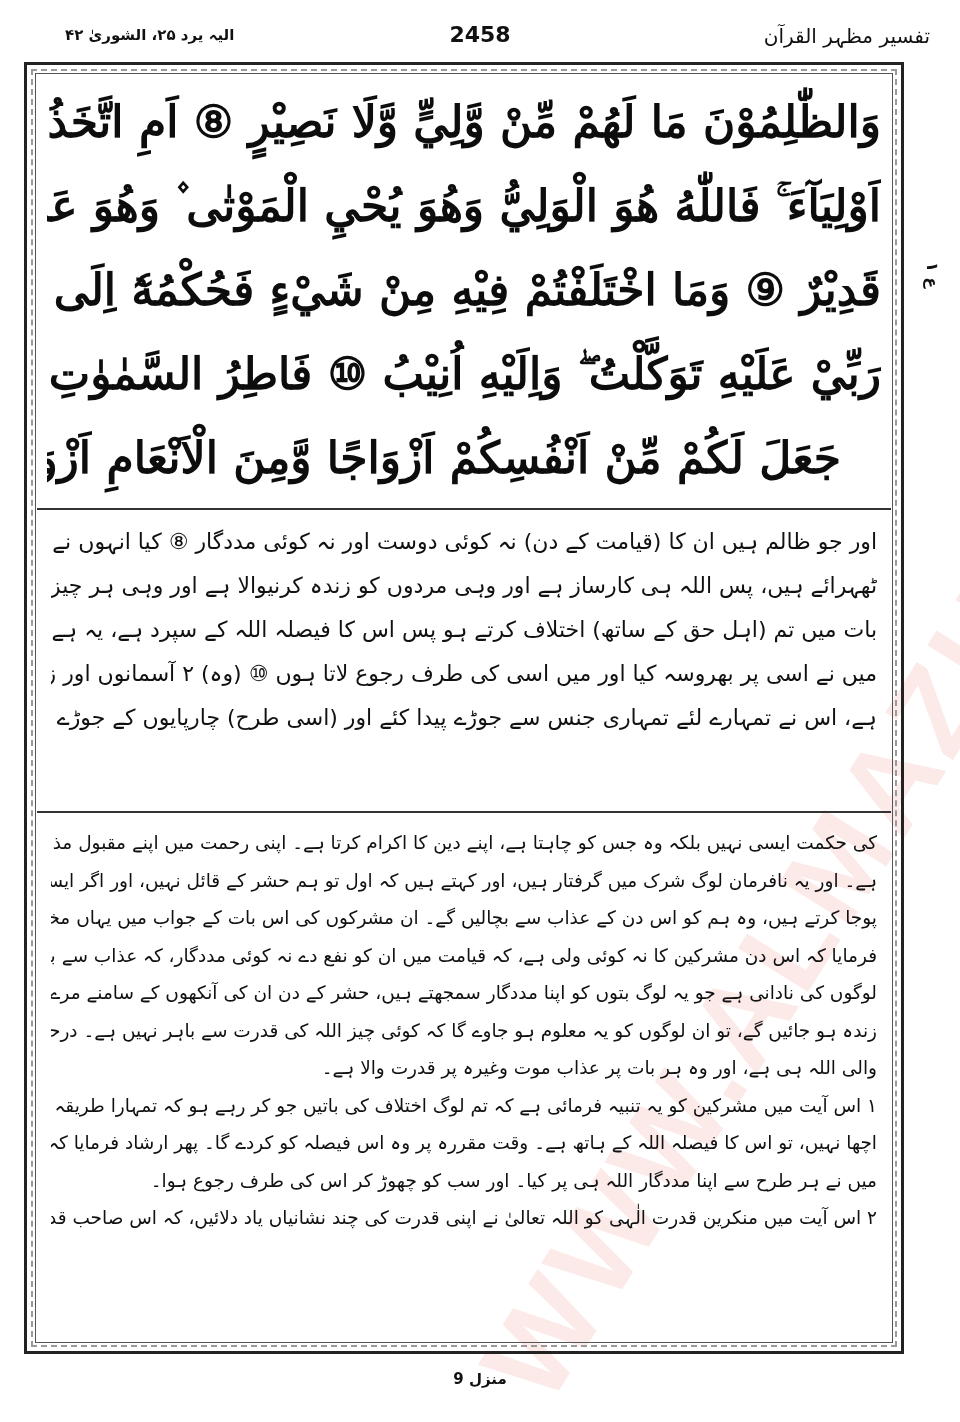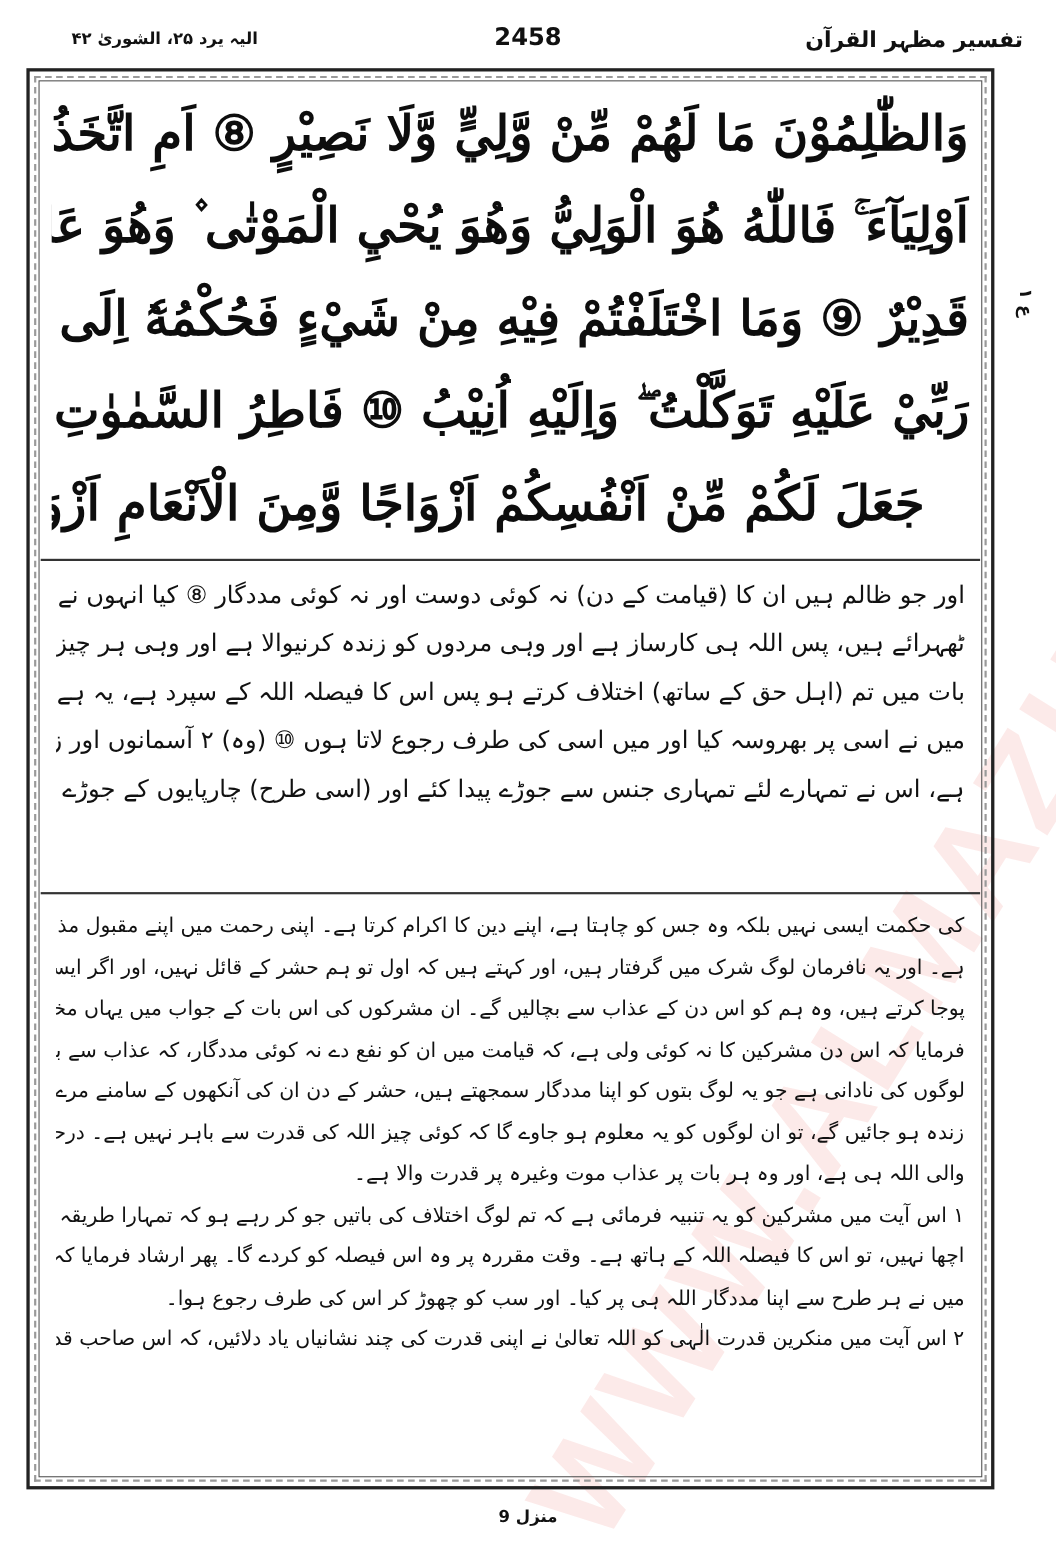--- a/index.html
+++ b/index.html
@@ -21,21 +21,21 @@
       left: 30px;
       width: 900px;
       height: 34px;
       direction: rtl;
     }
     .header .book-title {
       position: absolute;
       right: 0;
       top: 2px;
       font-size: 20px;
-      font-weight: bold;
+      font-weight: normal;
       color: #111;
     }
     .header .page-number {
       position: absolute;
       left: 50%;
       transform: translateX(-50%);
       top: 0px;
       font-size: 22px;
       font-weight: bold;
       color: #111;

